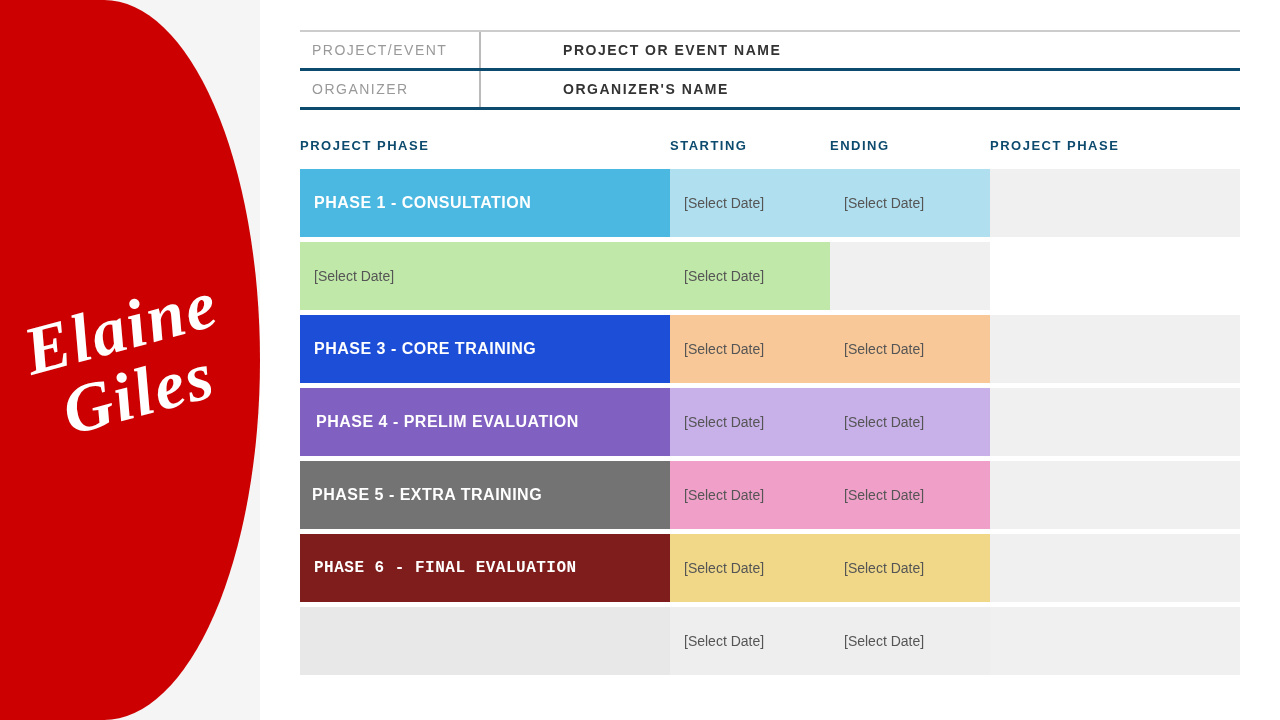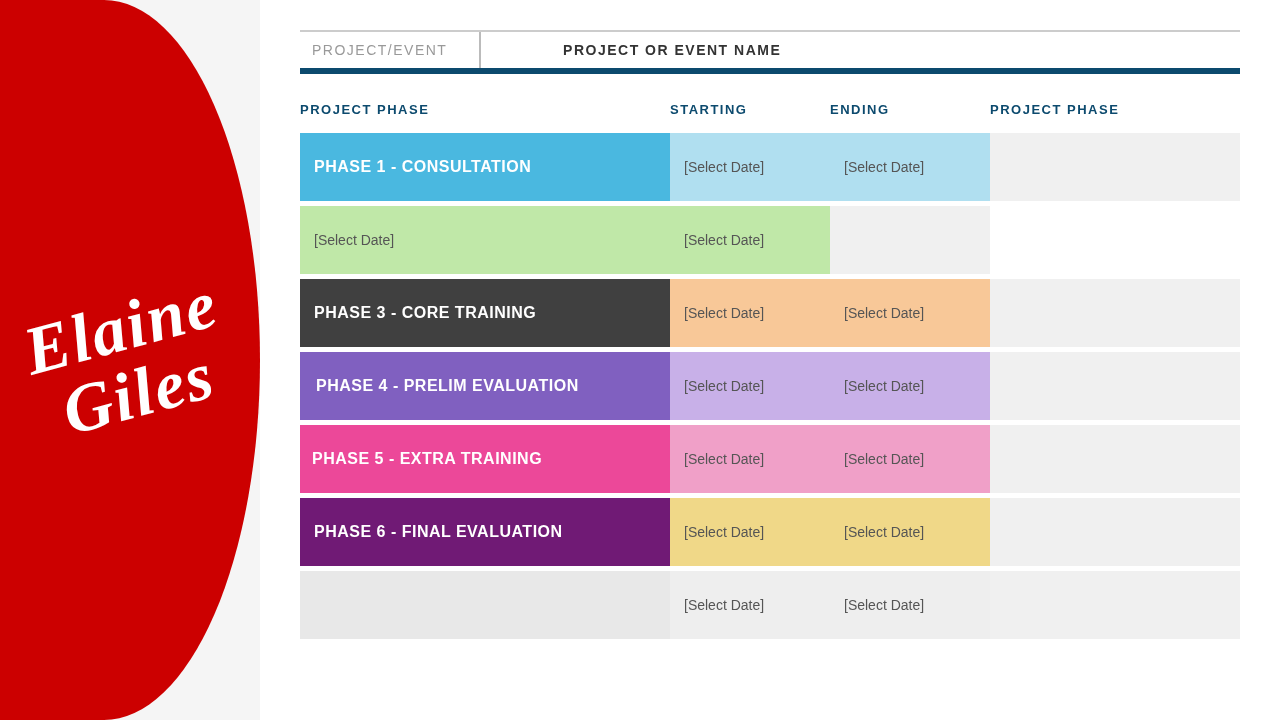--- a/index.html
+++ b/index.html
@@ -74,21 +74,21 @@
     }
 
     
     .info-table {
       width: 100%;
       border-collapse: collapse;
       margin-bottom: 4px;
     }
 
     .info-table tr {
-      border-bottom: 6px solid #0c4a6e;
+      border-bottom: 3px solid #0c4a6e;
     }
 
     .info-table td {
       padding: 10px 12px;
       font-size: 14px;
       letter-spacing: 1.5px;
       text-transform: uppercase;
     }
 
     .info-label {
@@ -158,30 +158,30 @@
       align-items: center;
     }
 
     
     .phase-1 { background: #4ab8e0; }
     .phase-1-date { background: #b0dff0; }
 
     .phase-2 { background: #6cc04a; }
     .phase-2-date { background: #c0e8a8; }
 
-    .phase-3 { background: #404040; }
+    .phase-3 { background: #1d4ed8; }
     .phase-3-date { background: #f8c898; }
 
     .phase-4 { background: #8060c0; padding-left: 16px; }
     .phase-4-date { background: #c8b0e8; }
 
-    .phase-5 { background: #ec4899; padding-left: 12px; }
+    .phase-5 { background: #737373; padding-left: 12px; }
     .phase-5-date { background: #f0a0c8; }
 
-    .phase-6 { background: #701a75; }
+    .phase-6 { background: #7f1d1d; font-family: Liberation Mono, monospace; }
     .phase-6-date { background: #f0d888; }
 
     .phase-empty { background: #e8e8e8; }
     .phase-empty-date { background: #eeeeee; }
 
     
     .info-divider {
       border-left: 2px solid #bbb;
     }
   </style>
@@ -199,20 +199,25 @@
 
   <div class="divider"></div>
 
   <table class="info-table">
     <tbody>
         <tr>
       <td class="info-label">PROJECT/EVENT</td>
       <td class="info-divider"></td>
       <td class="info-value">PROJECT OR EVENT NAME</td>
     </tr>
+    <tr>
+      <td class="info-label">ORGANIZER</td>
+      <td class="info-divider"></td>
+      <td class="info-value">ORGANIZER'S NAME</td>
+    </tr>
   </tbody>
     </table>
 
   <div class="schedule-section">
 
     <div class="schedule-header">
       <div class="schedule-header-cell">PROJECT PHASE</div>
       <div class="schedule-header-cell">STARTING</div>
       <div class="schedule-header-cell">ENDING</div>
       <div class="schedule-header-cell">PROJECT PHASE</div>

